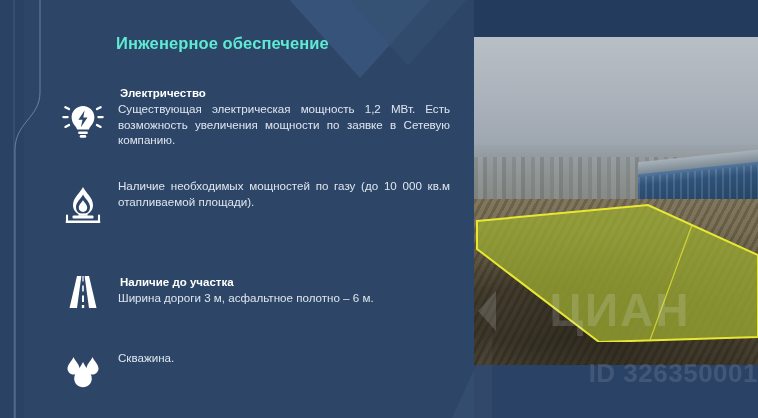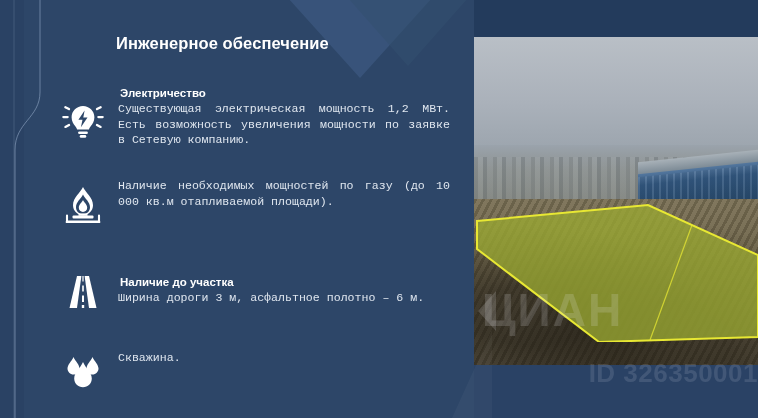--- a/index.html
+++ b/index.html
@@ -66,21 +66,21 @@
     border-top: 68px solid #33506f;
     opacity: 0.55;
   }
 
   
   .title {
     position: absolute;
     left: 116px; top: 34px;
     font-size: 16.5px;
     font-weight: bold;
-    color: #ffffff;
+    color: #5eead4;
     letter-spacing: 0.1px;
     white-space: nowrap;
   }
 
   
   .feature {
     position: absolute;
     display: block;
   }
   .feature .icon {
@@ -100,21 +100,20 @@
     line-height: 14px;
     margin: 12px 0 1px 2px;
     white-space: nowrap;
   }
   .feature .f-body {
     font-size: 11.6px;
     color: #dfe6ef;
     line-height: 15.5px;
     margin: 0;
     text-align: justify;
-    font-family: Liberation Mono, monospace;
   }
   .feature .f-body.nojust { text-align: left; }
 
   
   #f-electric { left: 60px; top: 76px;  width: 400px; }
   #f-electric .txt { top: -2px; }
   #f-electric .icon { top: 22px; }
 
   #f-gas      { left: 60px; top: 178px; width: 400px; }
   #f-gas .icon { top: 6px; }
@@ -188,21 +187,21 @@
   }
   
   .wm-cian{
     position:absolute; left:8px; top:250px;
     width:276px;
     font-size:46px; font-weight:bold;
     color:rgba(235,238,242,.17);
     letter-spacing:2px;
     line-height:46px;
     white-space:nowrap;
-    text-align:left;
+    text-align:center;
   }
   .wm-chevron{
     position:absolute; left:4px; top:254px;
     width:0;height:0;
     border-top:20px solid transparent;
     border-bottom:20px solid transparent;
     border-right:18px solid rgba(235,238,242,.17);
   }
   
   .wm-id{

